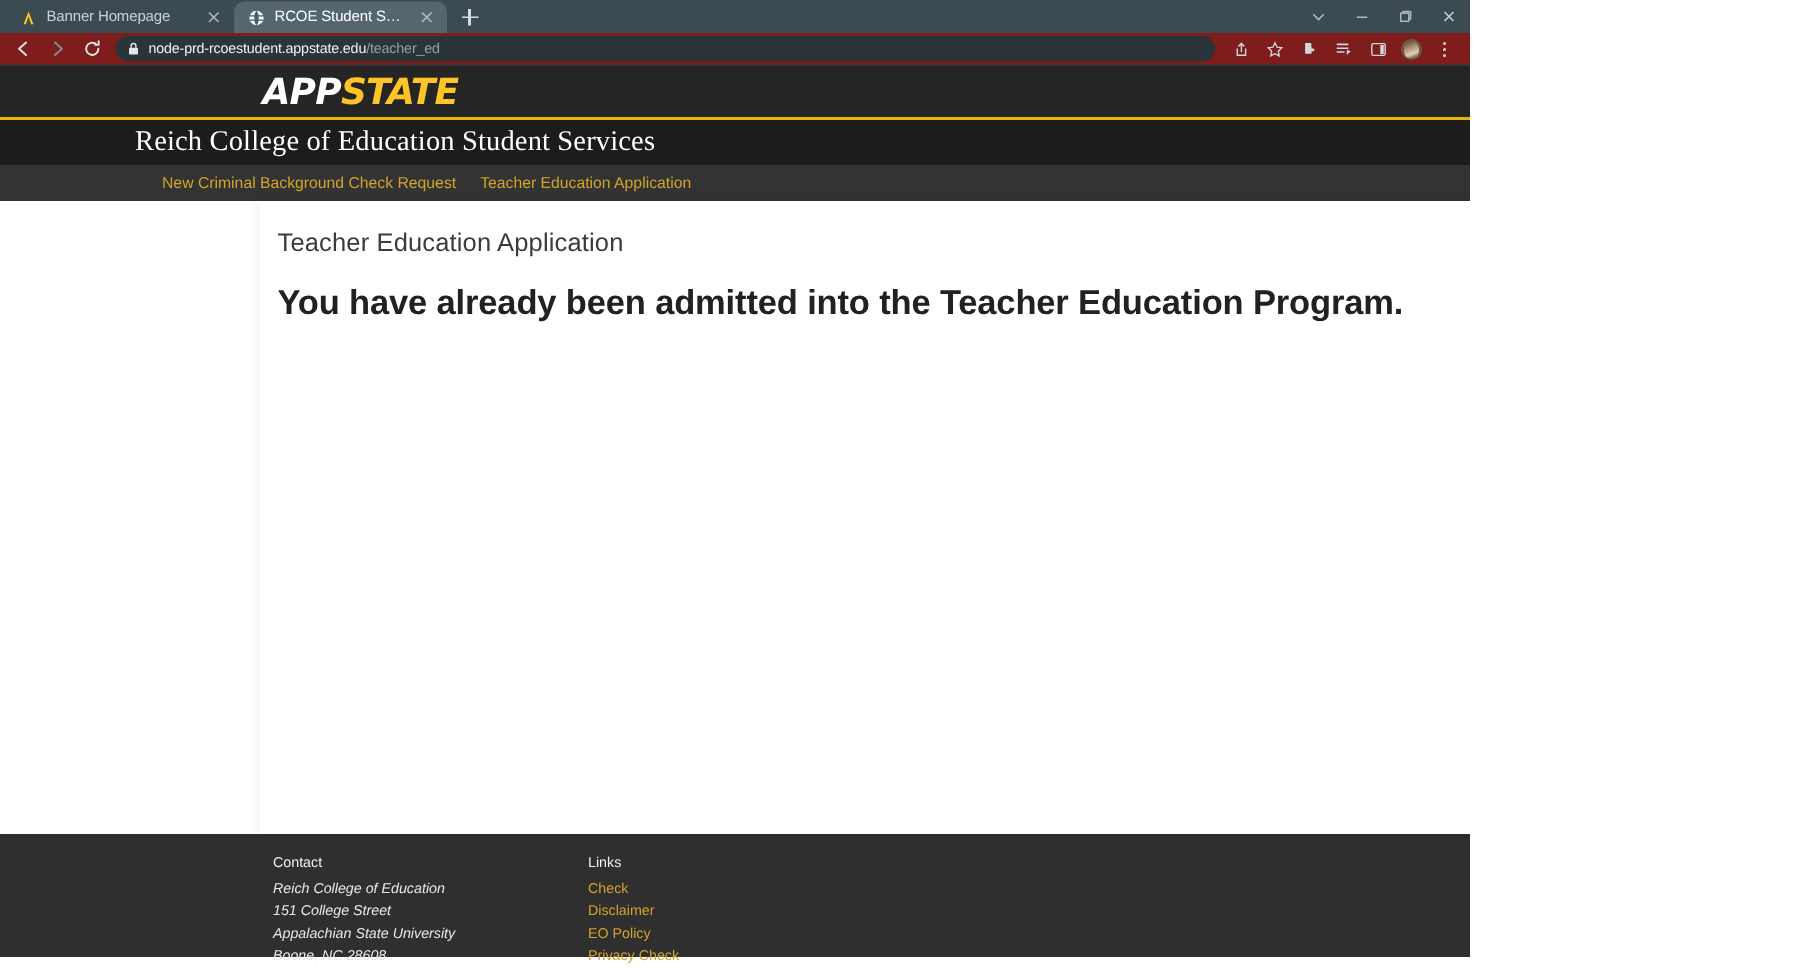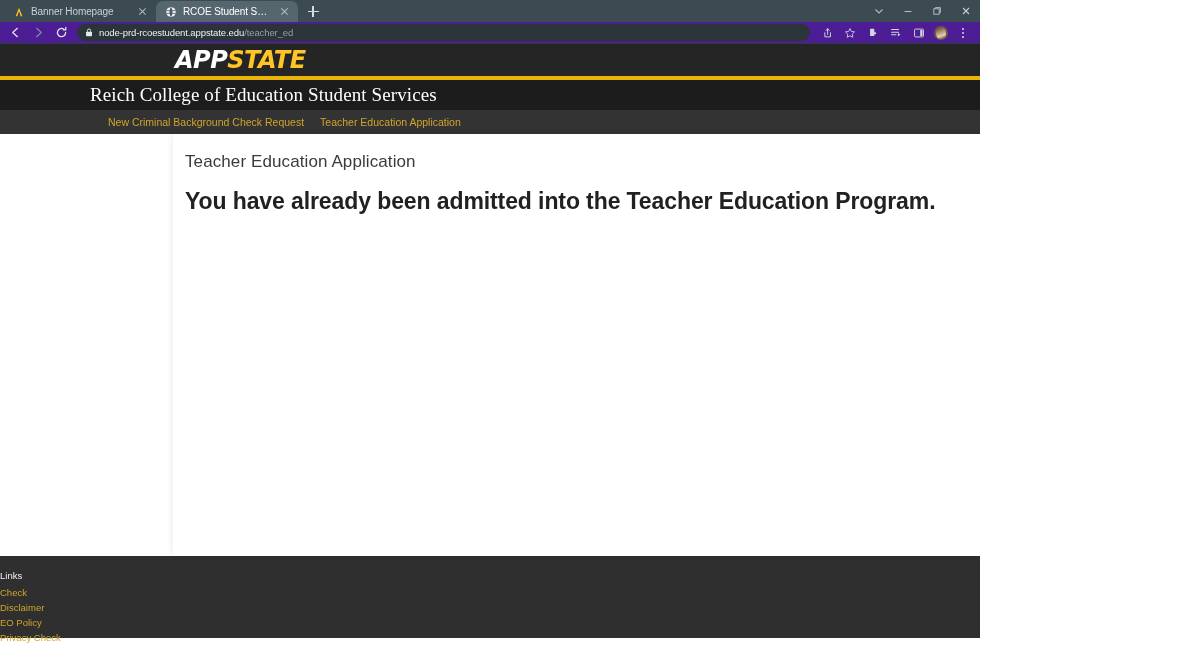--- a/index.html
+++ b/index.html
@@ -80,21 +80,21 @@
   .wincontrols {
     position: absolute; right: 0; top: 0; height: 22px;
     display: flex; align-items: center;
   }
   .wc { width: 29px; height: 22px; display: flex; align-items: center; justify-content: center; }
 
   
   .toolbar {
     height: 22px;
     flex: 0 0 22px;
-    background: #4c1d95;
+    background: #7f1d1d;
     display: flex;
     align-items: center;
     padding: 0 6px 0 4px;
     gap: 1px;
     border-bottom: 1px solid #2f3b42;
   }
   .navbtn {
     width: 22px; height: 19px;
     display: flex; align-items: center; justify-content: center;
     border-radius: 50%;
@@ -142,21 +142,21 @@
     position: relative;
   }
 
   
   .logo-band {
     background: #252525;
     height: 36px;
     display: flex;
     align-items: center;
     padding-left: 175px;
-    border-bottom: 4px solid #eab308;
+    border-bottom: 2px solid #eab308;
   }
   .logo {
     font-family: "DejaVu Sans", sans-serif;
     font-weight: 700;
     font-style: italic;
     font-size: 24px;
     letter-spacing: -0.5px;
     line-height: 1;
   }
   .logo .app { color: #ffffff; }
@@ -387,20 +387,27 @@
 
     <div class="content-wrap">
       <div class="content-card">
         <h1 class="page-heading">Teacher Education Application</h1>
         <p class="page-message">You have already been admitted into the Teacher Education Program.</p>
       </div>
     </div>
 
     <div class="site-footer">
 
+      <div class="footer-col contact">
+        <div class="footer-head">Contact</div>
+        <div class="footer-line">Reich College of Education</div>
+        <div class="footer-line">151 College Street</div>
+        <div class="footer-line">Appalachian State University</div>
+        <div class="footer-line">Boone, NC 28608</div>
+      </div>
 
       <div class="footer-col links">
         <div class="footer-head">Links</div>
         <a class="footer-link" href="#">Check</a>
         <a class="footer-link" href="#">Disclaimer</a>
         <a class="footer-link" href="#">EO Policy</a>
         <a class="footer-link" href="#">Privacy Check</a>
       </div>
 
     </div>

